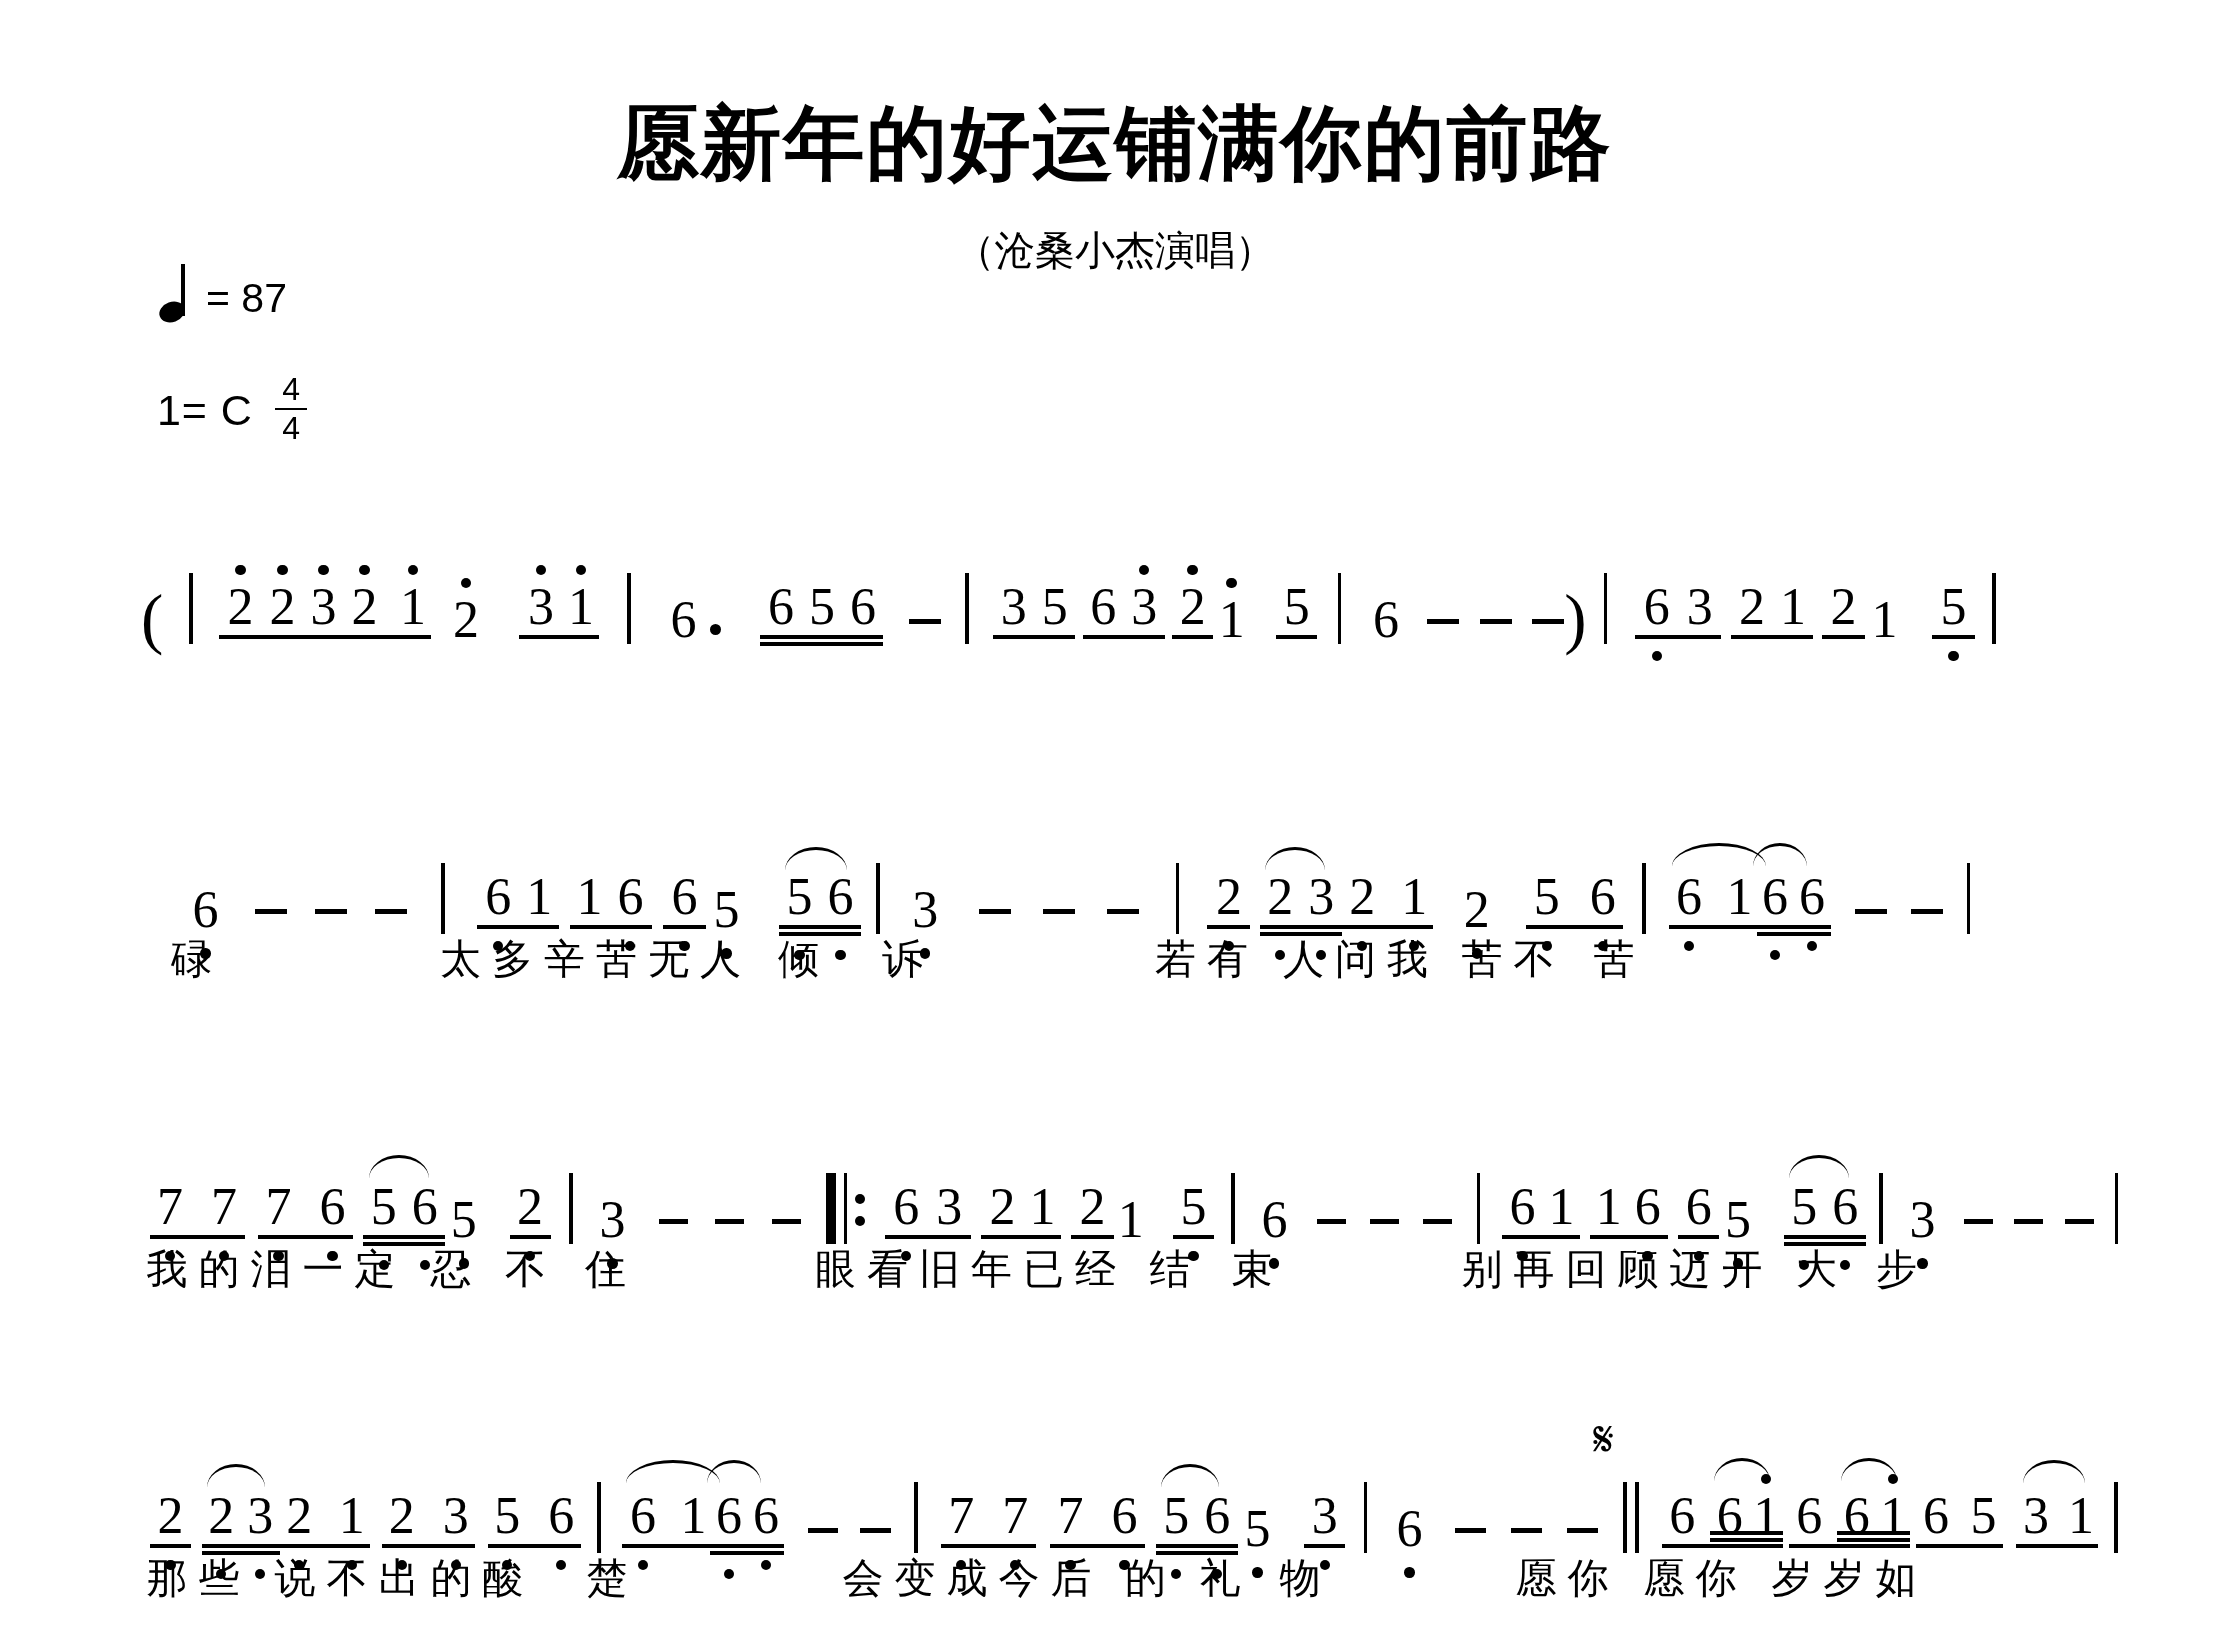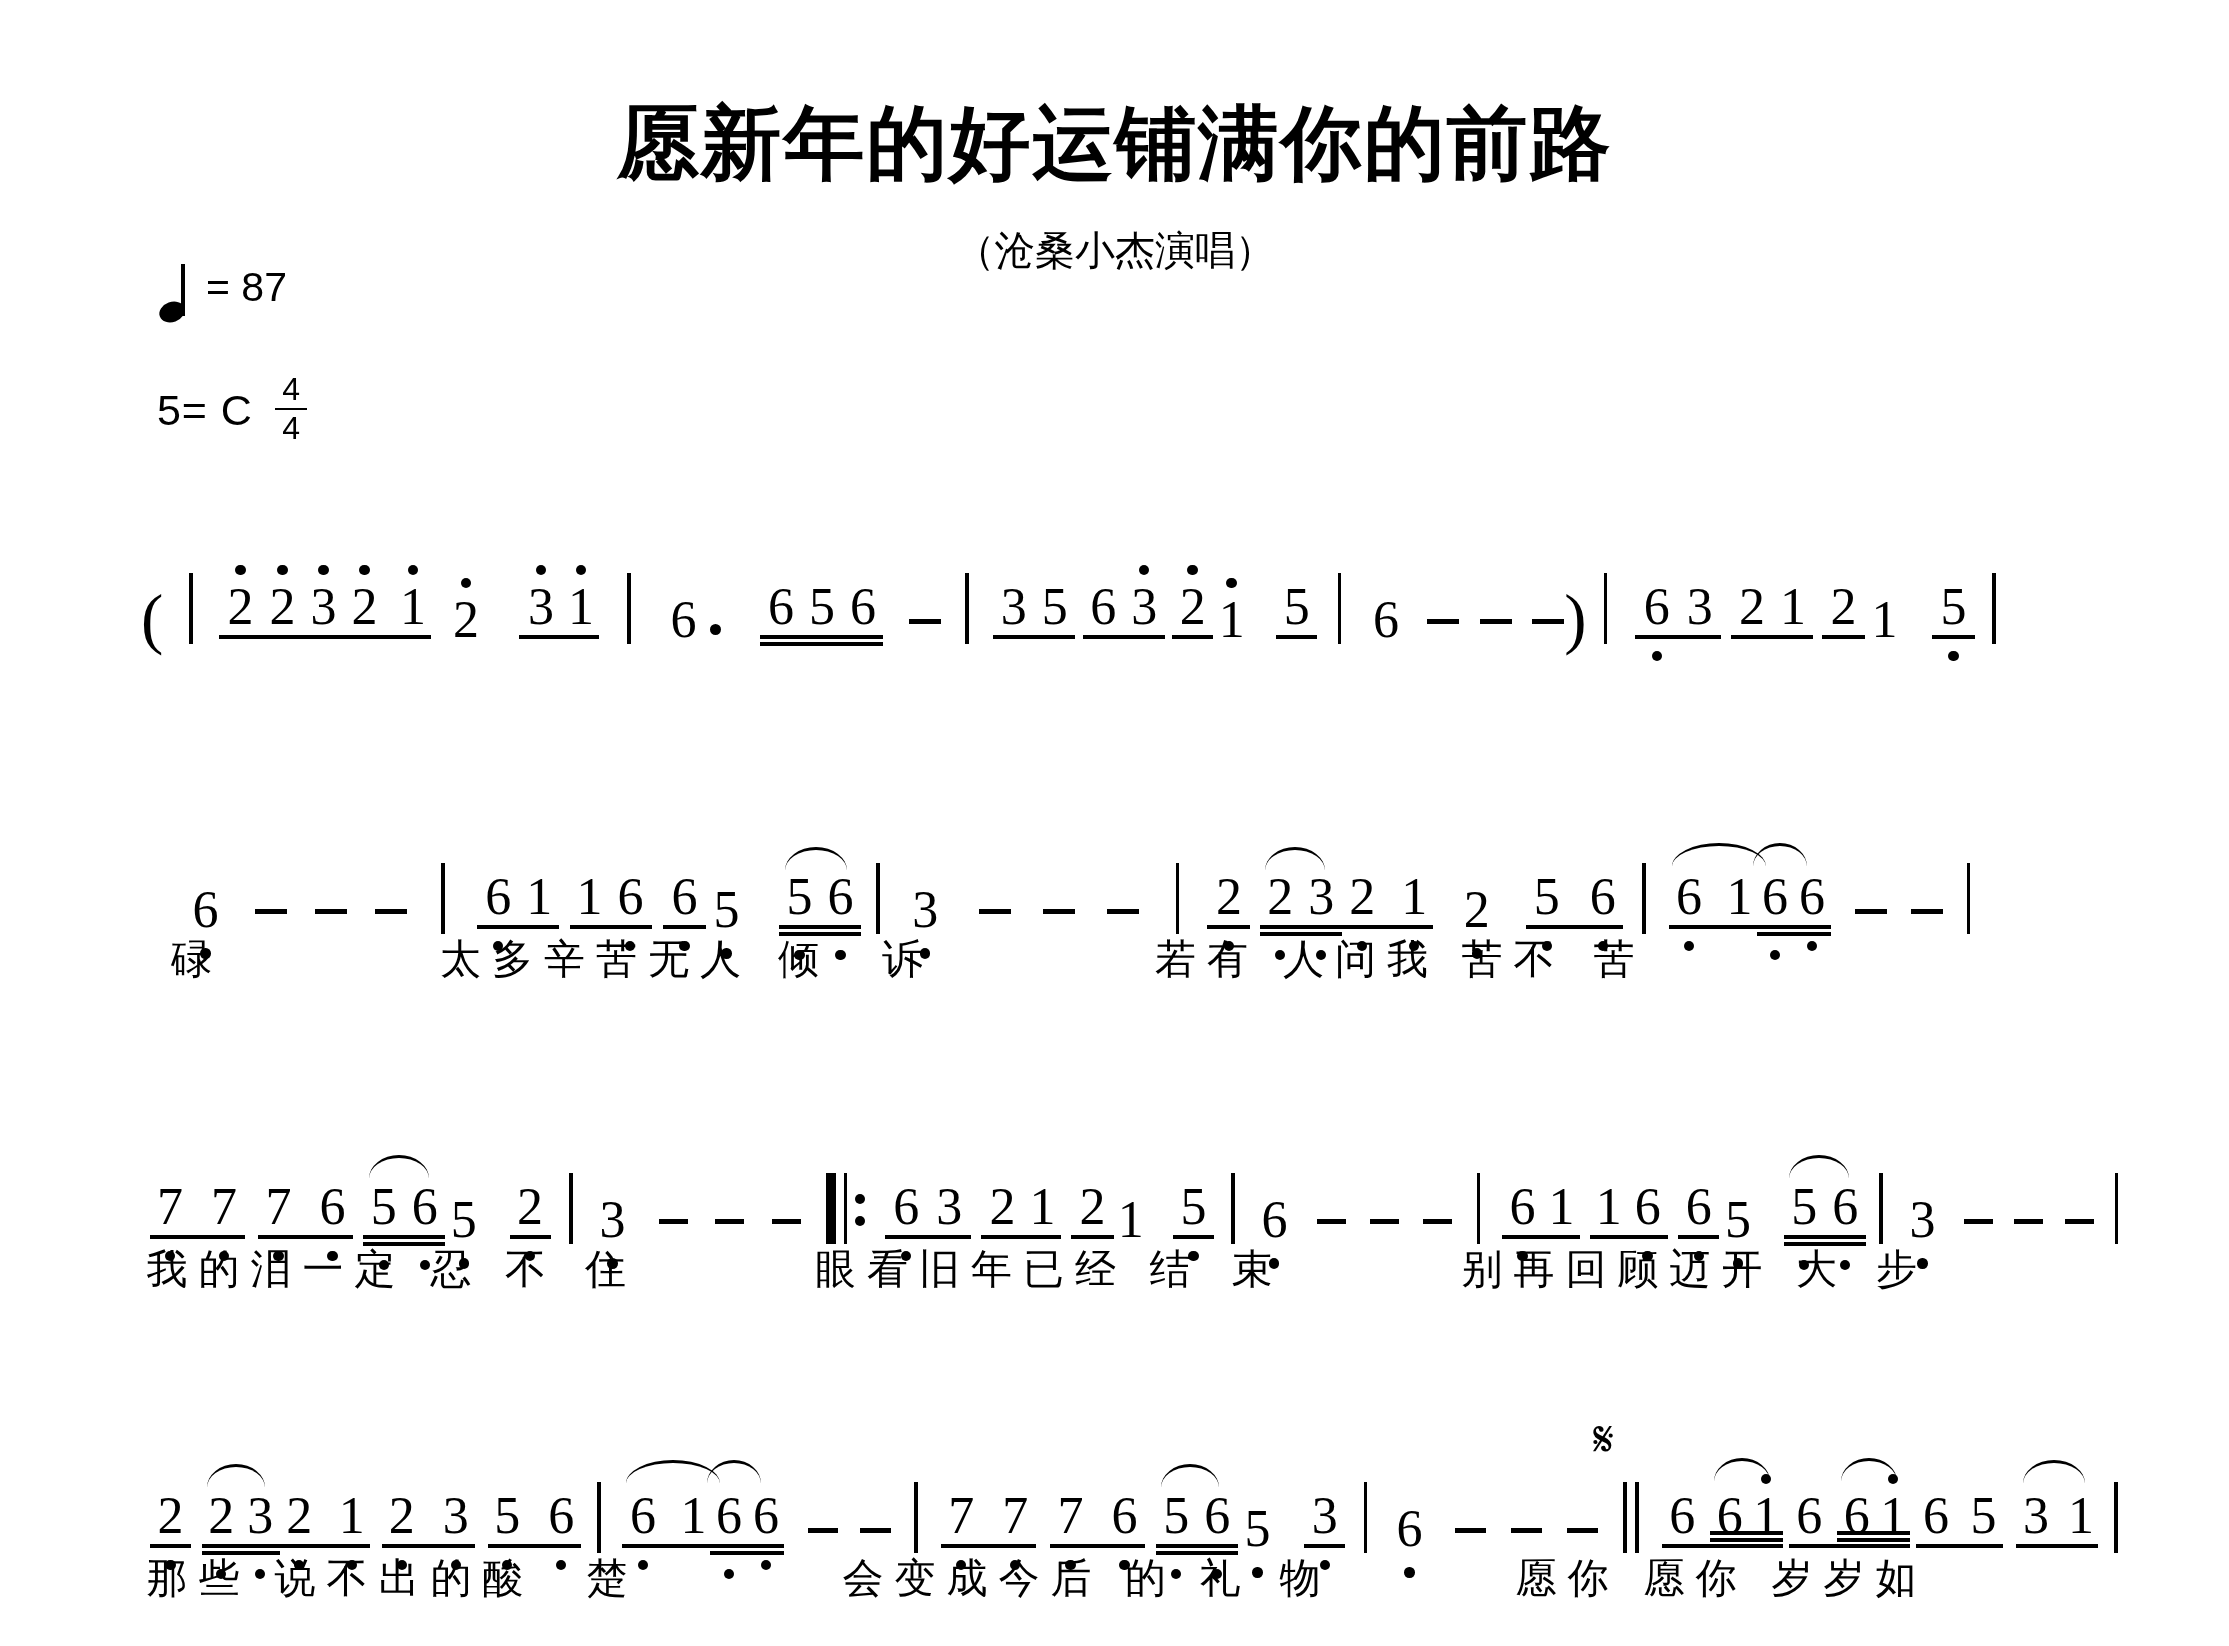--- a/index.html
+++ b/index.html
@@ -39,21 +39,21 @@
     line-height: 1;
     white-space: nowrap;
   }
 
   
   #tempo-block {
     position: absolute;
     left: 159px;
     top: 264px;
     display: flex;
-    align-items: flex-start;
+    align-items: flex-end;
     gap: 15px;
     font-size: 41px;
   }
   .quarter-note {
     position: relative;
     width: 32px;
     height: 58px;
     display: inline-block;
   }
   .quarter-note .head {
@@ -310,21 +310,21 @@
 
   <div id="tempo-block">
     <span class="quarter-note">
       <span class="head"></span>
         <span class="stem"></span>
     </span>
     <span>= 87</span>
   </div>
 
   <div id="key-block">
-    <span class="keysig">5= C</span>
+    <span class="keysig">1= C</span>
     <span class="time-sig">
       <span>4</span>
       <span class="bar"></span>
       <span>4</span>
     </span>
   </div>
 
 </div>
 
 <div class="staff-line" style="top:534px;">

